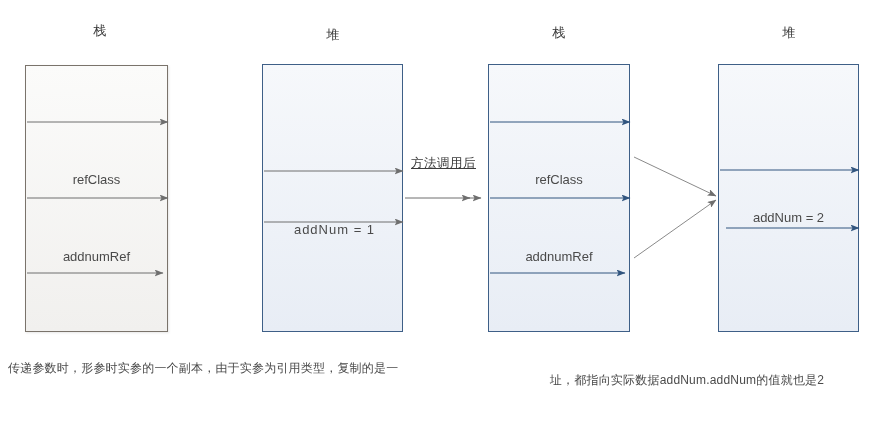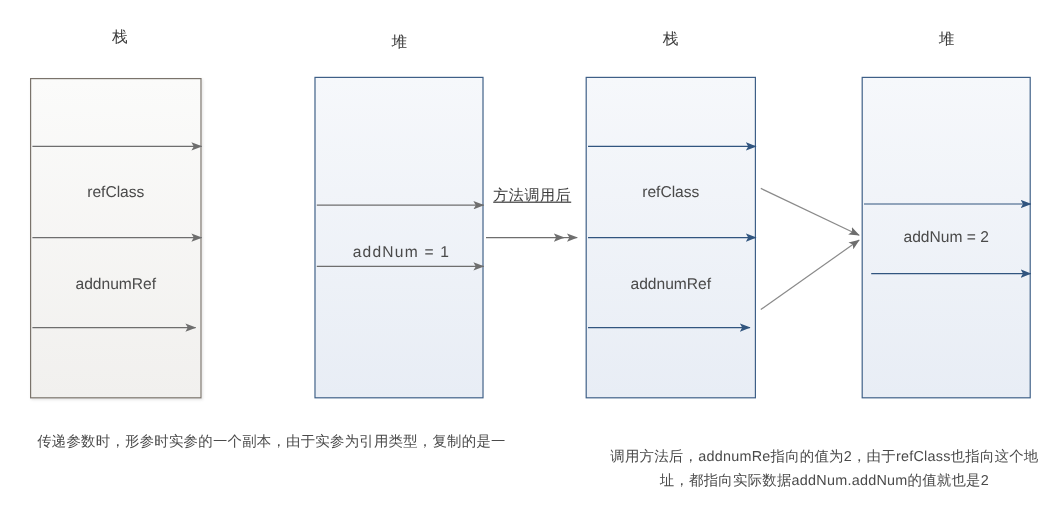--- a/index.html
+++ b/index.html
@@ -48,20 +48,21 @@
   .mem-box.blue {
     border: 1px solid #3e5f87;
     background: linear-gradient(180deg, #f6f8fb 0%, #e8edf5 100%);
   }
   .slot-label {
     position: absolute;
     font-size: 13px;
     color: #4a4a4a;
     text-align: center;
     white-space: nowrap;
+    margin-top: 20px;
   }
   .flow-label {
     position: absolute;
     font-size: 12.5px;
     color: #3b3b3b;
     white-space: nowrap;
     letter-spacing: 0.5px;
     text-decoration: underline;
   }
   .caption {
@@ -161,22 +162,21 @@
     </g>
 
     <g stroke="#31557f" stroke-width="1" fill="none">
       <line x1="720" y1="170" x2="859" y2="170" marker-end="url(#ah-blue)"></line>
     </g>
     <g stroke="#31557f" stroke-width="1" fill="none">
       <line x1="726" y1="228" x2="859" y2="228" marker-end="url(#ah-blue)"></line>
     </g>
   </svg>
 
-  <div class="caption left" style="left:8px; top:358px; width:300px;margin-left:23px;">
+  <div class="caption left" style="left:8px; top:358px; width:300px;">
     <span class="ln">传递参数时，形参时实参的一个副本，由于实参为引用类型，复制的是一</span>
   </div>
 
   <div class="caption right" style="left:492px; top:370px; width:390px;">
-    <span class="ln">调用方法后，addnumRe指向的值为2，由于refClass也指向这个地</span>
     <span class="ln">址，都指向实际数据addNum.addNum的值就也是2</span>
   </div>
 
 </div>
 
 </body></html>

